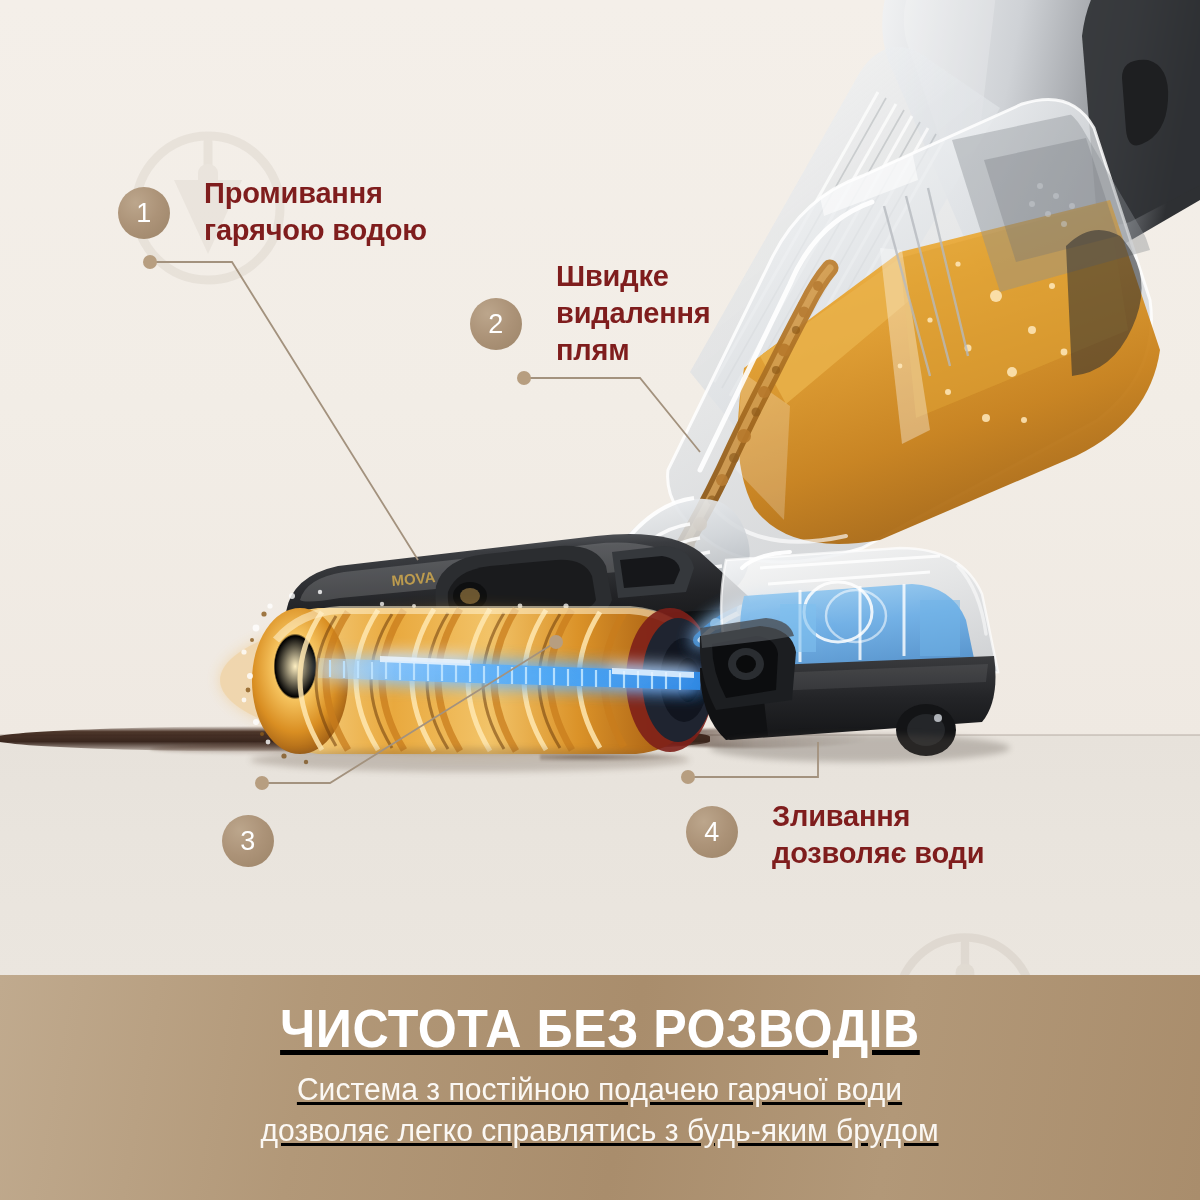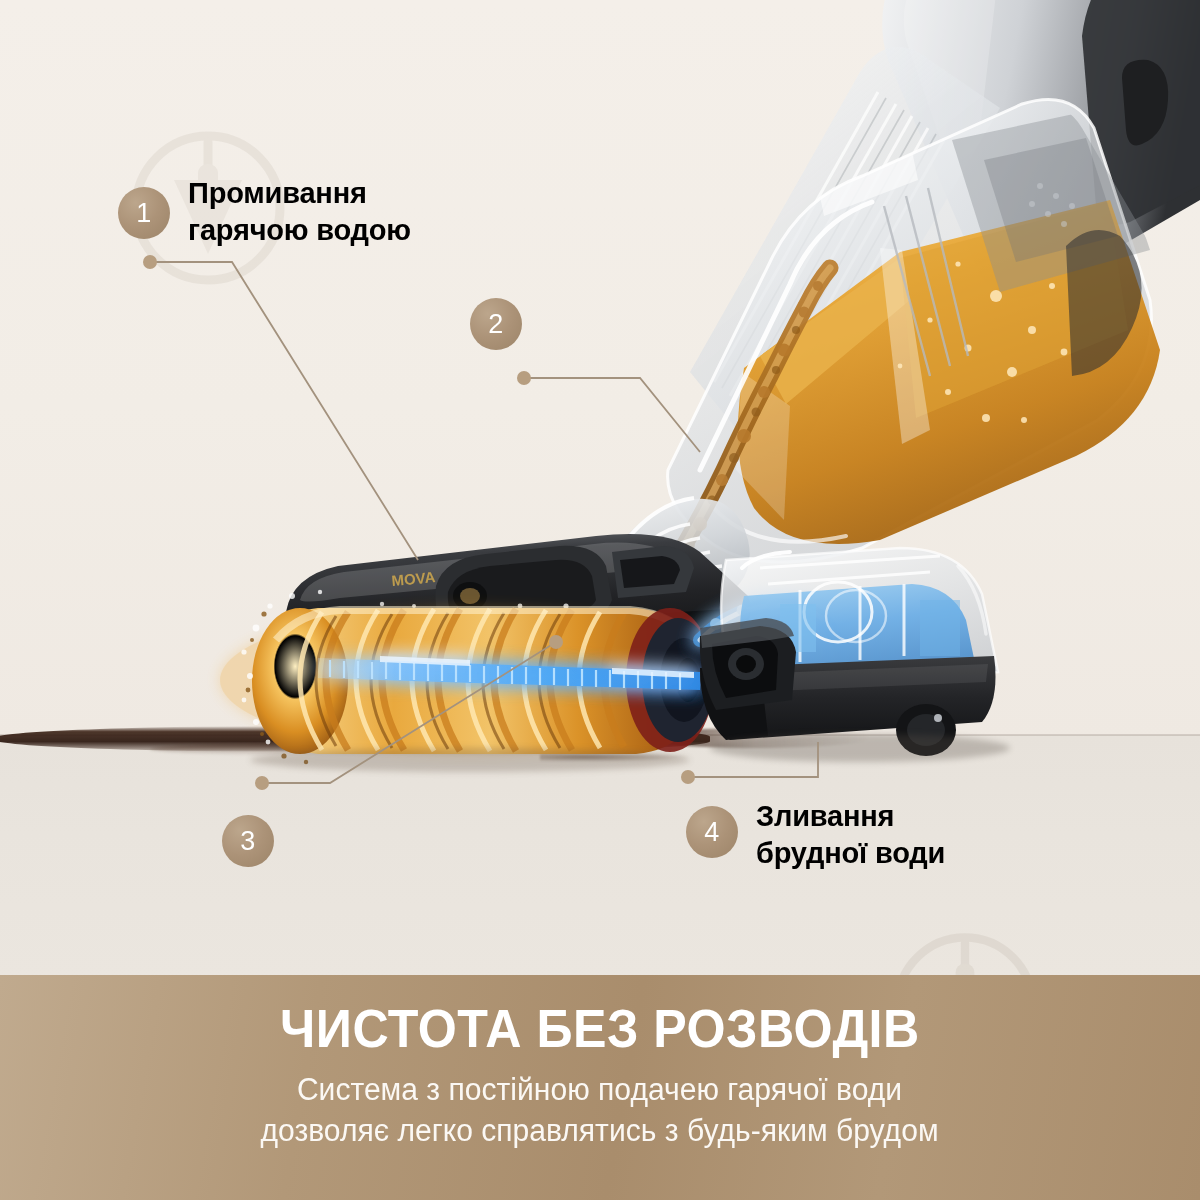--- a/index.html
+++ b/index.html
@@ -44,40 +44,40 @@
 
   
   .leaders{position:absolute;left:0;top:0;width:1200px;height:980px;pointer-events:none;}
 
   
   .callout{position:absolute;display:flex;align-items:flex-start;gap:18px;}
   .badge{flex:0 0 auto;width:52px;height:52px;border-radius:50%;
     background:radial-gradient(circle at 34% 30%,#BCA68C 0%,#AC9378 48%,#9C8468 100%);
     color:#FFFFFF;font-size:27px;line-height:52px;text-align:center;font-weight:400;
     letter-spacing:.5px;}
-  .ctext{font-size:29px;line-height:1.28;color:#000000;font-weight:700;
-    letter-spacing:-.2px;white-space:pre-line;}
+  .ctext{font-size:29px;line-height:1.28;color:#7f1d1d;font-weight:700;
+    letter-spacing:-.2px;white-space:pre-line;margin-left:16px;}
 
   #callout-1{left:118px;top:175px;}
   #callout-2{left:470px;top:258px;}
   #callout-3{left:222px;top:805px;}
   #callout-4{left:686px;top:798px;}
 
   #callout-1 .badge{margin-top:12px;}
   #callout-2 .badge{margin-top:40px;}
   #callout-3 .badge{margin-top:10px;}
   #callout-4 .badge{margin-top:8px;}
 
   
   .banner{position:absolute;left:0;top:975px;width:1200px;height:225px;
     background:linear-gradient(100deg,#C0AA8E 0%,#B29878 26%,#A98D6C 52%,#B29878 74%,#A98D6C 100%);
     overflow:hidden;}
   .banner-inner{position:relative;width:100%;height:100%;
     display:flex;flex-direction:column;align-items:center;justify-content:flex-start;
-    padding-top:26px;box-sizing:border-box;}
+    padding-top:26px;box-sizing:border-box;text-decoration:underline;}
   .banner-title{font-size:54px;font-weight:700;color:#FFFFFF;letter-spacing:.5px;
     line-height:1;transform:scaleX(.93);transform-origin:center;white-space:nowrap;}
   .banner-sub{margin-top:14px;font-size:31px;font-weight:400;color:#FBF8F4;
     line-height:1.33;text-align:center;white-space:pre-line;transform:scaleX(.97);}
 </style>
 </head>
 <body>
 
 <div class="stage">
 
@@ -541,30 +541,33 @@
   </div>
 
   <div class="callout" id="callout-1">
     <div class="badge">1</div>
     <div class="ctext">Промивання
 гарячою водою</div>
   </div>
 
   <div class="callout" id="callout-2">
     <div class="badge">2</div>
+    <div class="ctext">Швидке
+видалення
+плям</div>
   </div>
 
   <div class="callout" id="callout-3">
     <div class="badge">3</div>
   </div>
 
   <div class="callout" id="callout-4">
     <div class="badge">4</div>
     <div class="ctext">Зливання
-брудної води</div>
+дозволяє води</div>
   </div>
 
   <div class="banner">
     <div class="banner-inner">
       <div class="banner-title">ЧИСТОТА БЕЗ РОЗВОДІВ</div>
       <div class="banner-sub">Система з постійною подачею гарячої води
 дозволяє легко справлятись з будь-яким брудом</div>
     </div>
   </div>
 

